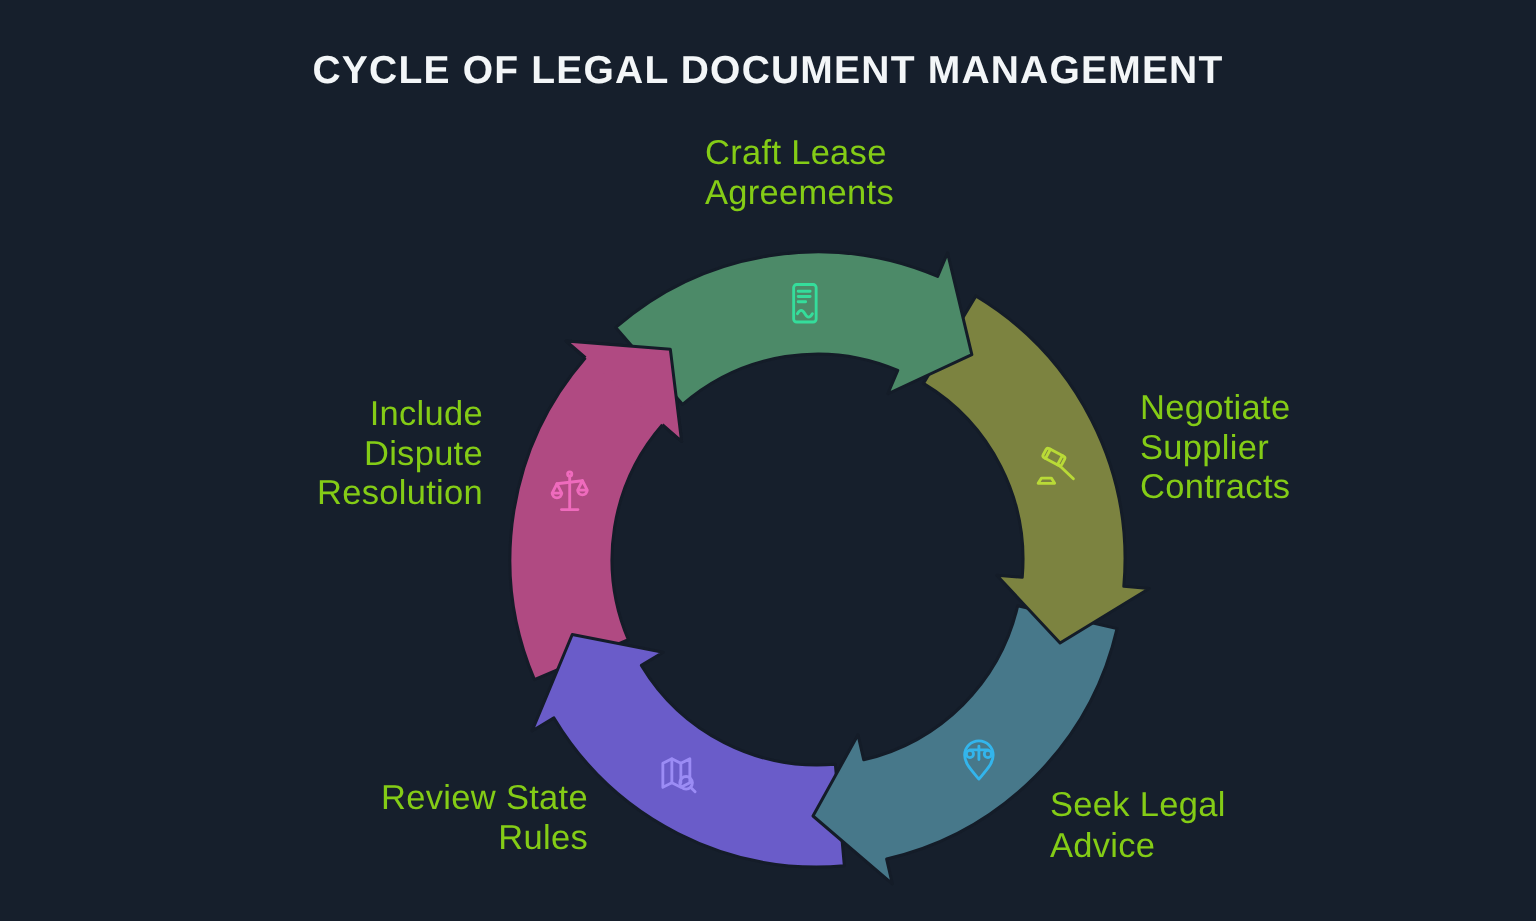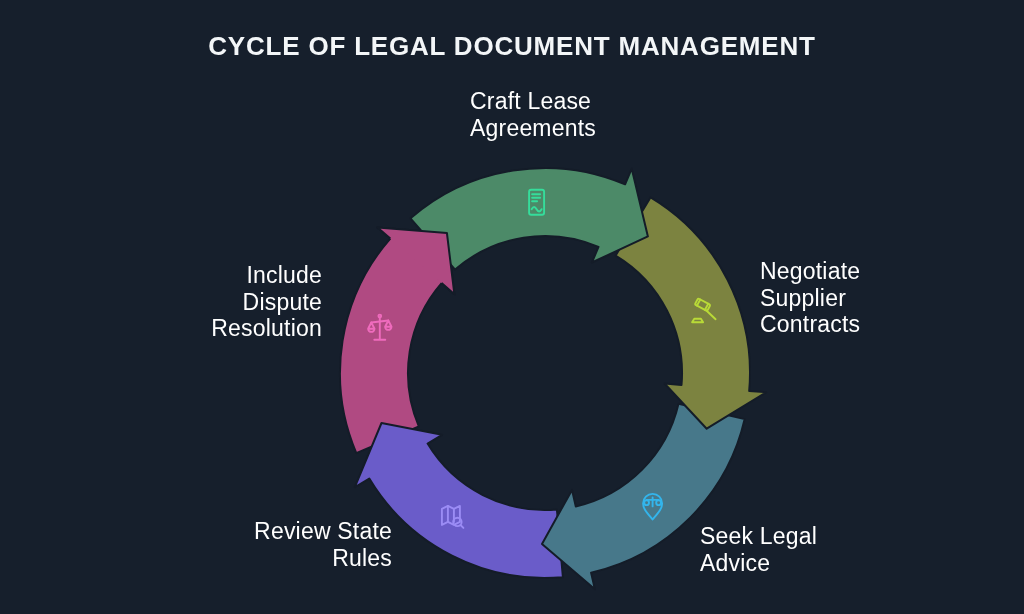--- a/index.html
+++ b/index.html
@@ -12,21 +12,21 @@
     text-decoration:underline;
   }
   #title{
     position:absolute;top:31px;left:0;right:0;
     text-align:center;
     font-size:26px;font-weight:800;letter-spacing:0.8px;
     color:#f3f6f8;
   }
   .seg-label{
     position:absolute;
-    color:#ffffff;
+    color:#84cc16;
     font-size:23px;
     font-weight:500;
     line-height:1.16;
     letter-spacing:0.2px;
     white-space:pre-line;
   }
   #label-0{left:470px;top:88px;}
   #label-1{left:760px;top:258px;}
   #label-2{left:700px;top:523px;}
   #label-3{left:212px;top:518px;width:180px;text-align:right;}

